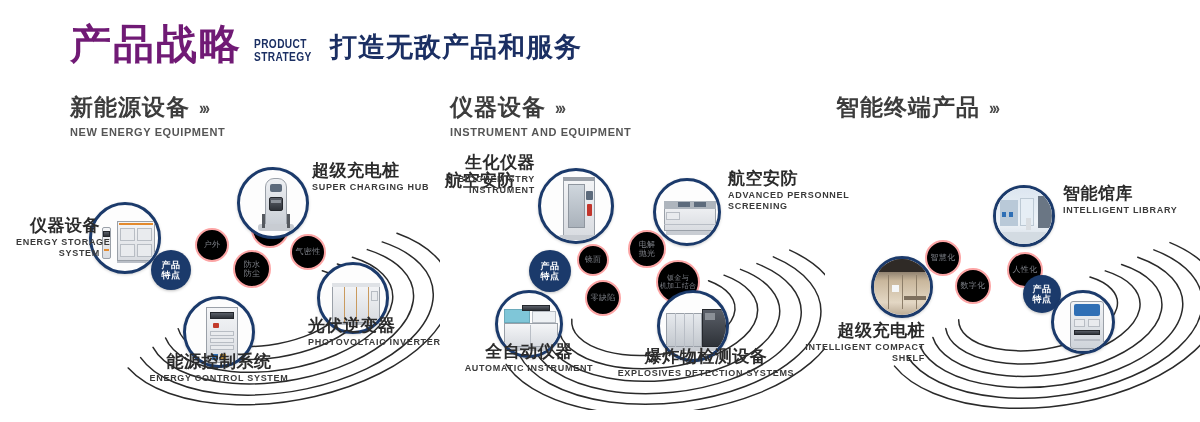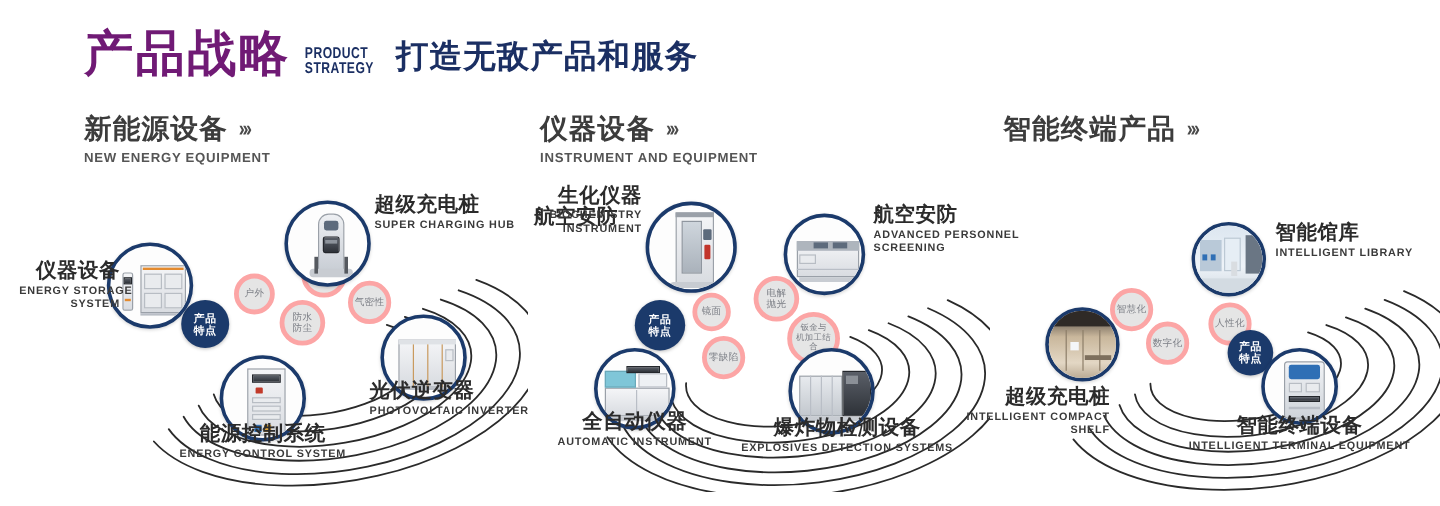--- a/index.html
+++ b/index.html
@@ -64,22 +64,22 @@
   }
   .nlabel .en{
     font-size:9px;color:#3a3a3a;letter-spacing:.7px;line-height:1.25;
     margin-top:2px;font-weight:600;
   }
   .nlabel.right{text-align:right;}
   .nlabel.center{text-align:center;}
 
   
   .feat{
-    position:absolute;border-radius:50%;border:4px solid #fca5a5;
-    background:#e5e5e5;display:flex;align-items:center;justify-content:center;
+    position:absolute;border-radius:50%;border:2px solid #fca5a5;
+    background:#000000;display:flex;align-items:center;justify-content:center;
     text-align:center;color:#7c7f86;font-size:8px;line-height:1.15;
     letter-spacing:.3px;box-sizing:border-box;
   }
   .feat.core{
     background:#1b3a6b;border:none;color:#fff;font-weight:bold;font-size:9px;
     letter-spacing:.5px;box-shadow:0 1px 3px rgba(0,0,0,.25);
   }
 
   
   .dev{position:absolute;box-sizing:border-box;}
@@ -432,19 +432,15 @@
       <div class="art">
         <div class="dev" style="left:16px;top:8px;width:34px;height:48px;background:linear-gradient(180deg,#f1f3f6,#cfd4da);border:1px solid #9aa0a8;border-radius:3px;"></div>
         <div class="dev" style="left:20px;top:11px;width:26px;height:12px;background:#2f6fb5;border-radius:2px;"></div>
         <div class="dev pnl" style="left:20px;top:26px;width:11px;height:8px;"></div>
         <div class="dev pnl" style="left:34px;top:26px;width:12px;height:8px;"></div>
         <div class="dev cab-d" style="left:20px;top:37px;width:26px;height:5px;"></div>
         <div class="dev line" style="left:20px;top:46px;width:26px;height:2px;"></div>
         <div class="dev floor" style="left:14px;top:56px;width:38px;height:4px;"></div>
       </div>
     </div>
-    <div class="nlabel center" style="left:183px;top:196px;width:190px;">
-      <div class="cn">智能终端设备</div>
-      <div class="en">INTELLIGENT TERMINAL EQUIPMENT</div>
-    </div>
   </div>
 
 </div>
 
 </body></html>

